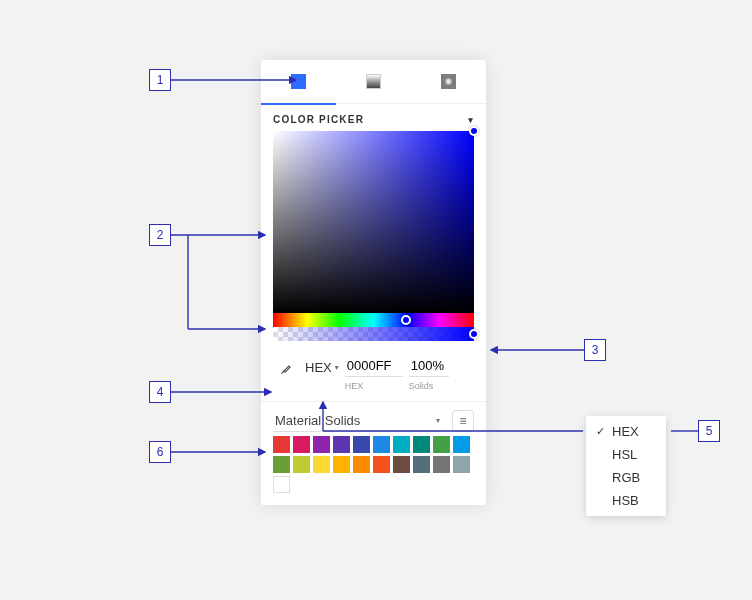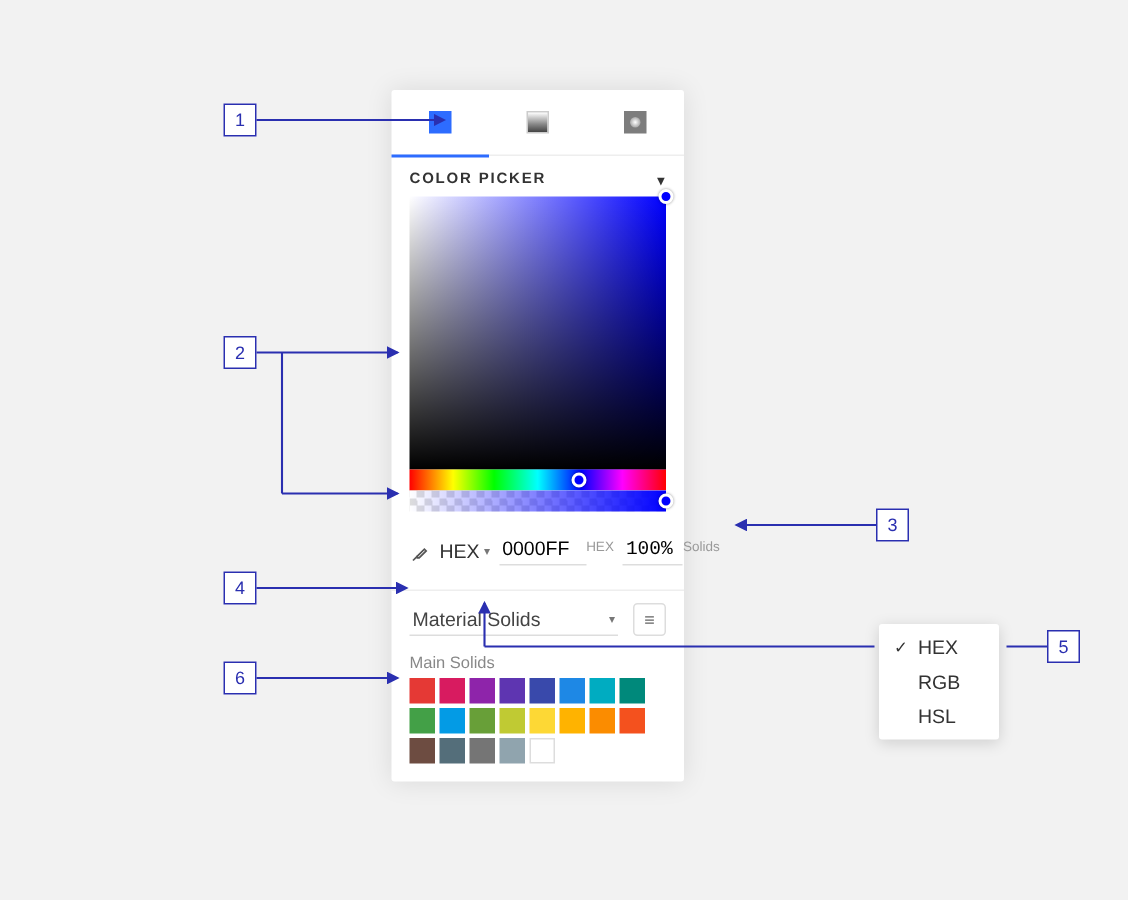--- a/index.html
+++ b/index.html
@@ -10,21 +10,21 @@
     font-size: 13px;
     color: #333;
     position: relative;
     overflow: hidden;
   }
 
   
   .panel {
     position: absolute;
     left: 261px; top: 60px;
-    width: 195px;
+    width: 225px;
     background: #fff;
     box-shadow: 0 0 18px rgba(0,0,0,0.10);
     border-radius: 2px;
   }
 
   
   .tabs {
     display: flex;
     height: 44px;
     border-bottom: 1px solid #eee;
@@ -121,28 +121,28 @@
     width: 26px; height: 28px;
     display:flex;align-items:center;justify-content:center;
     font-size: 14px;
   }
   .format-sel {
     display:flex;align-items:center;gap:3px;
     height: 24px;
     font-size: 13px;
   }
   .format-caret { font-size: 8px; color:#777; }
-  .vfield { display:flex;flex-direction:row; }
+  .vfield { display:flex;flex-direction:column; }
   .vfield input {
     border:none;border-bottom:1px solid #ddd;
     font-size:13px; padding:3px 2px; outline:none;
     font-family:inherit;
   }
   .vfield.hex input { width: 58px; }
-  .vfield.op  input { width: 40px; font-family: Liberation Mono, monospace; }
+  .vfield.op  input { width: 40px; }
   .vfield label {
     font-size: 9px; color:#999; margin-top:4px;
   }
 
   .divider { height:1px;background:#eee;margin:6px 0 0 0; }
 
   
   .palette-row {
     display:flex;align-items:center;justify-content:space-between;
     padding:8px 12px 4px 12px;
@@ -262,21 +262,20 @@
   <div class="palette-row">
     <div class="palette-sel">
       <span>Material Solids</span>
       <span class="palette-caret">▾</span>
     </div>
     <div class="list-btn">
       <span>≡</span>
     </div>
   </div>
 
-  <div class="swatch-title">Main Solids</div>
   <div class="swatches" id="swatch-grid">
       <div style="background: rgb(229, 57, 53);"></div>
       <div style="background: rgb(216, 27, 96);"></div>
       <div style="background: rgb(142, 36, 170);"></div>
       <div style="background: rgb(94, 53, 177);"></div>
       <div style="background: rgb(57, 73, 171);"></div>
       <div style="background: rgb(30, 136, 229);"></div>
       <div style="background: rgb(0, 172, 193);"></div>
       <div style="background: rgb(0, 137, 123);"></div>
       <div style="background: rgb(67, 160, 71);"></div>
@@ -295,25 +294,29 @@
     </div>
 </div>
 
 <div class="format-popup" id="format-popup">
     <div class="item">
       <span class="check">✓</span>
       <span>HEX</span>
     </div>
     <div class="item">
       <span class="check"></span>
-      <span>RGB</span>
+      <span>HSL</span>
     </div>
     <div class="item">
       <span class="check"></span>
-      <span>HSL</span>
+      <span>RGB</span>
+    </div>
+    <div class="item">
+      <span class="check"></span>
+      <span>HSB</span>
     </div>
   </div>
 
 <div class="anno num" style="left:149px;top:69px">1</div>
 <div class="anno num" style="left:149px;top:224px">2</div>
 <div class="anno num" style="left:584px;top:339px">3</div>
 <div class="anno num" style="left:149px;top:381px">4</div>
 <div class="anno num" style="left:698px;top:420px">5</div>
 <div class="anno num" style="left:149px;top:441px">6</div>
 

